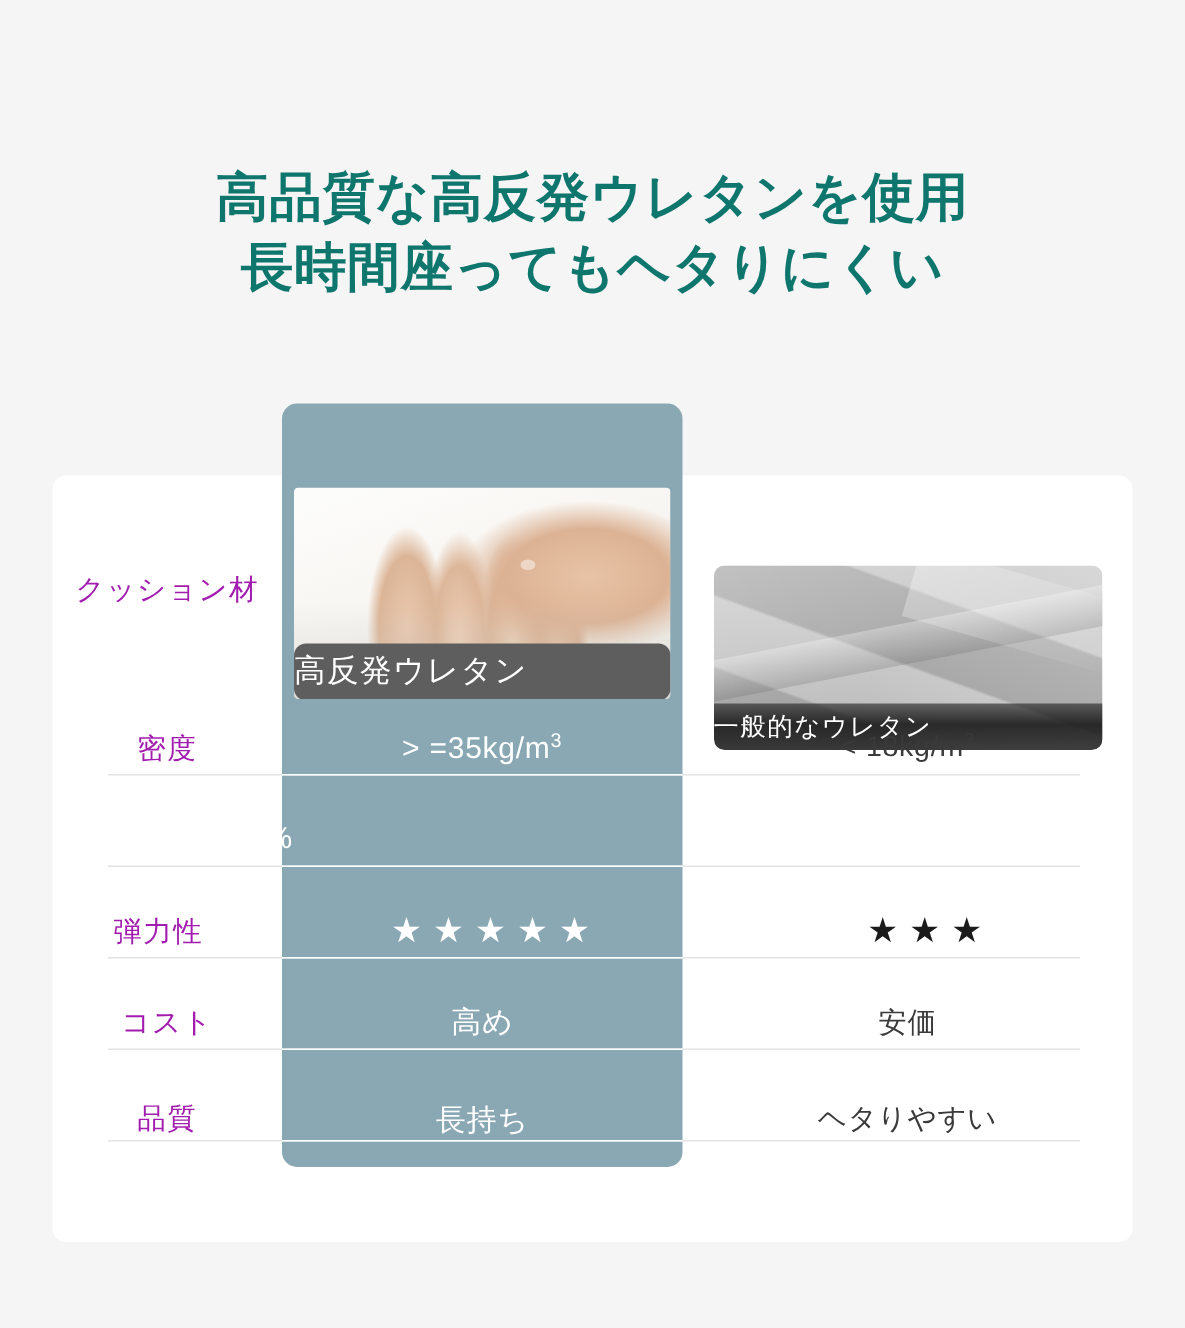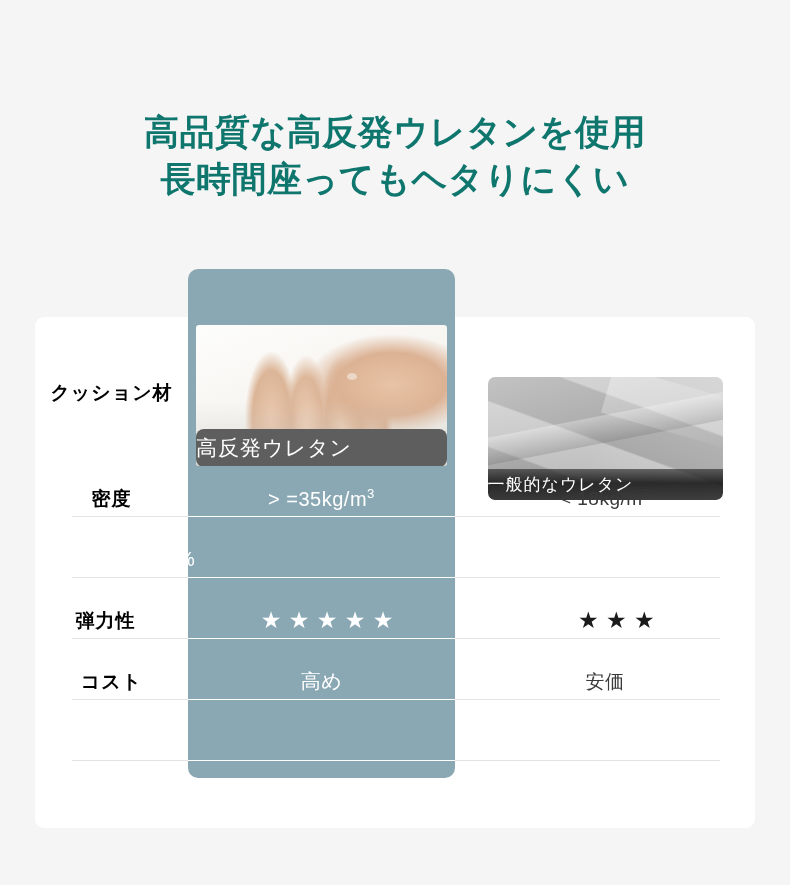--- a/index.html
+++ b/index.html
@@ -116,23 +116,23 @@
   .cell {
     position: relative;
     display: flex;
     align-items: center;
     justify-content: center;
     box-sizing: border-box;
   }
   .cell-label {
     width: 153px;
     justify-content: center;
-    font-weight: bold;
+    font-weight: normal;
     font-size: 19px;
-    color: #000000;
+    color: #a21caf;
     letter-spacing: 1px;
   }
   .cell-label.head {
     font-size: 19px;
     align-items: center;
   }
   .cell-hl {
     width: 267px;
     color: #ffffff;
     font-size: 20px;
@@ -183,20 +183,21 @@
   }
 
   .photo-std {
     width: 235px;
     height: 123px;
     margin-top: 60px;
     border-radius: 7px;
     background:
       linear-gradient(118deg, rgba(255,255,255,0.25) 0%, rgba(255,255,255,0) 46%),
       linear-gradient(200deg, #d7d7d7 0%, #cfcfcf 28%, #b4b4b4 29%, #a9a9a9 52%, #c9c9c9 53%, #bdbdbd 74%, #9e9e9e 75%, #8f8f8f 100%);
+    padding-left: 24px;
   }
   .photo-std .edge1 {
     position: absolute;
     left: -12%; top: 30%;
     width: 130%; height: 22%;
     background: linear-gradient(to bottom, rgba(255,255,255,0.30), rgba(90,90,90,0.22));
     transform: rotate(-11deg);
   }
   .photo-std .edge2 {
     position: absolute;
@@ -326,16 +327,21 @@
           <span class="stars dark">★ ★ ★</span>
         </div>
       </div>
 
       <div class="row row-r4">
         <div class="cell cell-label">コスト</div>
         <div class="cell cell-hl">高め</div>
         <div class="cell cell-std">安価</div>
       </div>
 
+      <div class="row row-r5">
+        <div class="cell cell-label">品質</div>
+        <div class="cell cell-hl">長持ち</div>
+        <div class="cell cell-std">ヘタりやすい</div>
+      </div>
 
     </div>
   </div>
 </div>
 
 </body></html>

